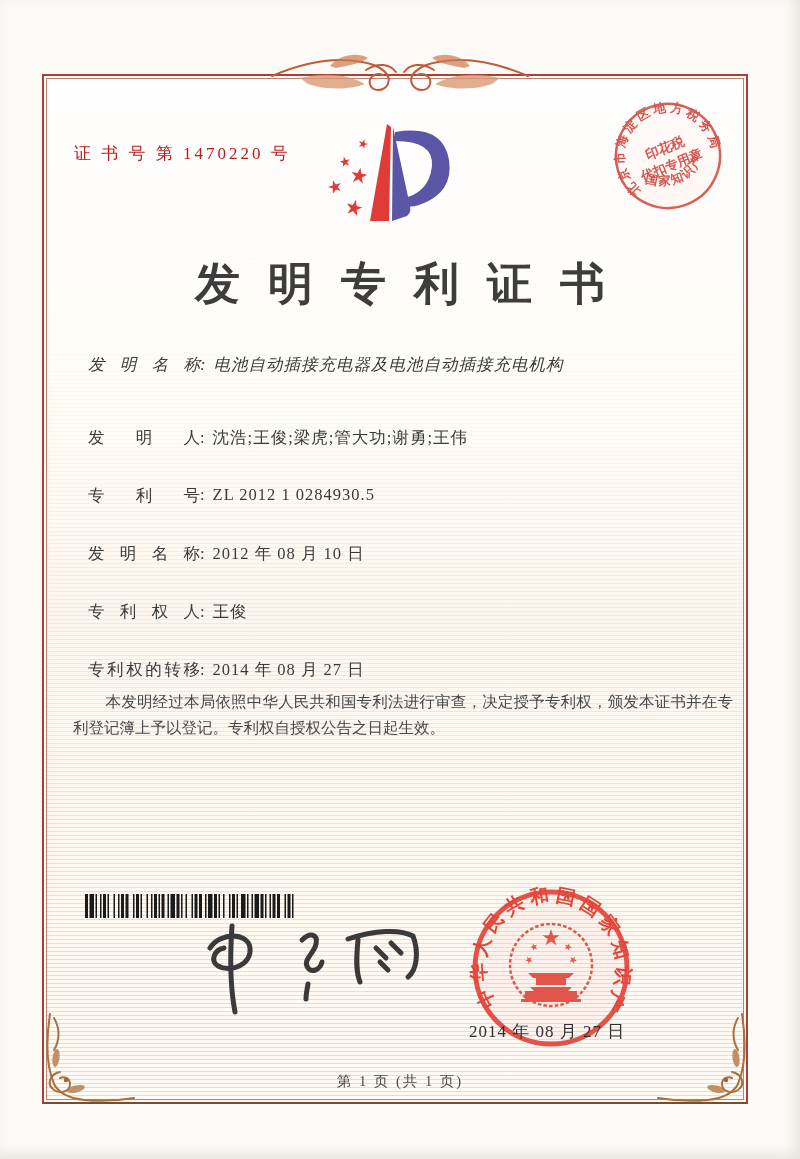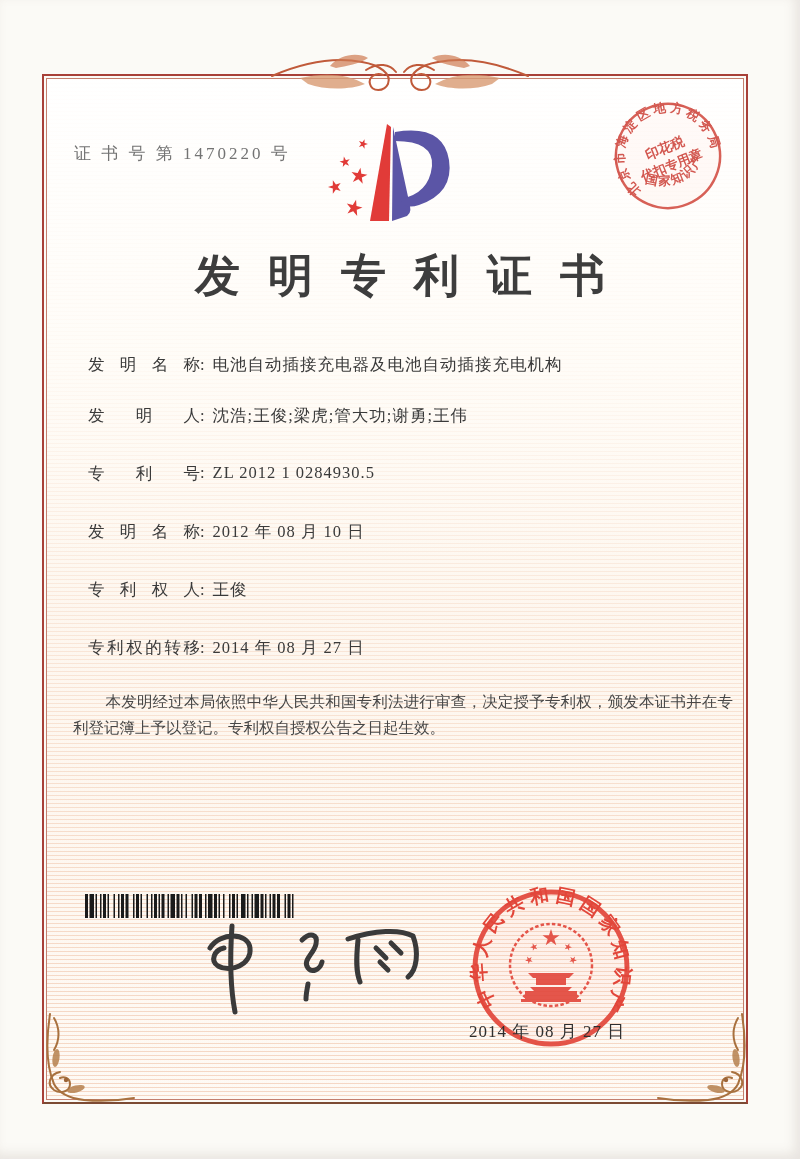--- a/index.html
+++ b/index.html
@@ -8,26 +8,26 @@
         box-shadow:inset -5px -5px 12px rgba(120,100,90,.14);}
   
   .frame{position:absolute;left:42px;top:74px;width:706px;height:1030px;box-sizing:border-box;
          border:2px solid #a84038;border-bottom-color:#7c4a33;}
   .frame-inner{position:absolute;inset:2px;border:1px solid #c47f6e;
     background:
       linear-gradient(180deg, rgba(255,255,255,.97) 0%, rgba(255,252,247,.92) 28%,
                       rgba(253,243,232,.6) 52%, rgba(251,233,215,.28) 78%, rgba(250,228,207,.12) 100%),
       repeating-linear-gradient(180deg, rgba(238,182,152,.55) 0 1px, rgba(255,253,250,.95) 1px 4px);}
   .content{position:absolute;inset:0;}
-  .cert-no{position:absolute;left:74px;top:142px;font-size:17px;letter-spacing:3px;color:#737373;}
-  .title{position:absolute;left:0;right:0;top:246px;text-align:center;font-size:45px;font-weight:600;
+  .cert-no{position:absolute;left:74px;top:142px;font-size:17px;letter-spacing:3px;color:#b91c1c;}
+  .title{position:absolute;left:0;right:0;top:254px;text-align:center;font-size:45px;font-weight:600;
          letter-spacing:28px;padding-left:28px;color:#3d3d3d;}
   .fields{position:absolute;left:88px;top:354px;font-size:16.5px;color:#3a3a3a;}
   .field-row{margin-bottom:35px;white-space:nowrap;height:23px;}
-  .field-row:first-child{margin-bottom:28px;}
+  .field-row:first-child{margin-bottom:50px;font-style:italic;}
   .f-label{display:inline-block;width:112px;text-align:justify;text-align-last:justify;vertical-align:top;}
   .f-colon{display:inline-block;margin:0 8px 0 0;}
   .f-value{letter-spacing:1px;}
   .paras{position:absolute;left:73px;top:690px;width:660px;font-size:15.5px;line-height:26px;
          color:#474747;text-align:justify;}
   .paras p{margin:0;text-indent:2.1em;font-family:Liberation Mono, monospace;}
   .barcode{position:absolute;left:85px;top:894px;width:222px;height:24px;overflow:hidden;}
   .issuer{position:absolute;left:100px;top:950px;font-size:18px;color:#3c3c3c;letter-spacing:3px;}
   .issuer .role{margin-bottom:13px;}
   .signature{position:absolute;left:190px;top:910px;}
@@ -218,15 +218,16 @@
           <path d="M-15,-10 h30 v7 h-30 Z"></path>
           <path d="M-21,-1 L21,-1 L17,3 L-17,3 Z"></path>
           <path d="M-26,3 h52 v8 h-52 Z"></path>
           <path d="M-30,11 h60 v3 h-60 Z"></path>
         </g>
       </g>
     </svg>
 
     <div class="seal-date">2014 年 08 月 27 日</div>
 
+    <div class="footer">第 1 页 (共 1 页)</div>
 
   </div>
 </div>
 
 </body></html>

